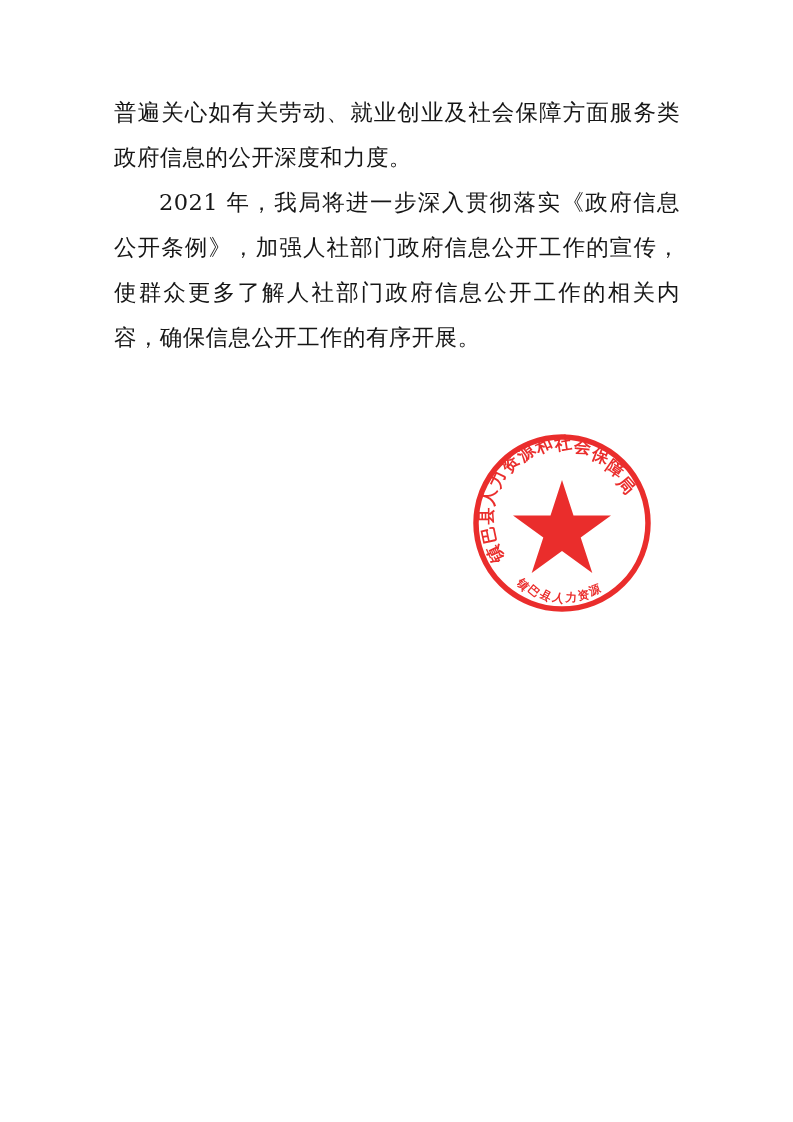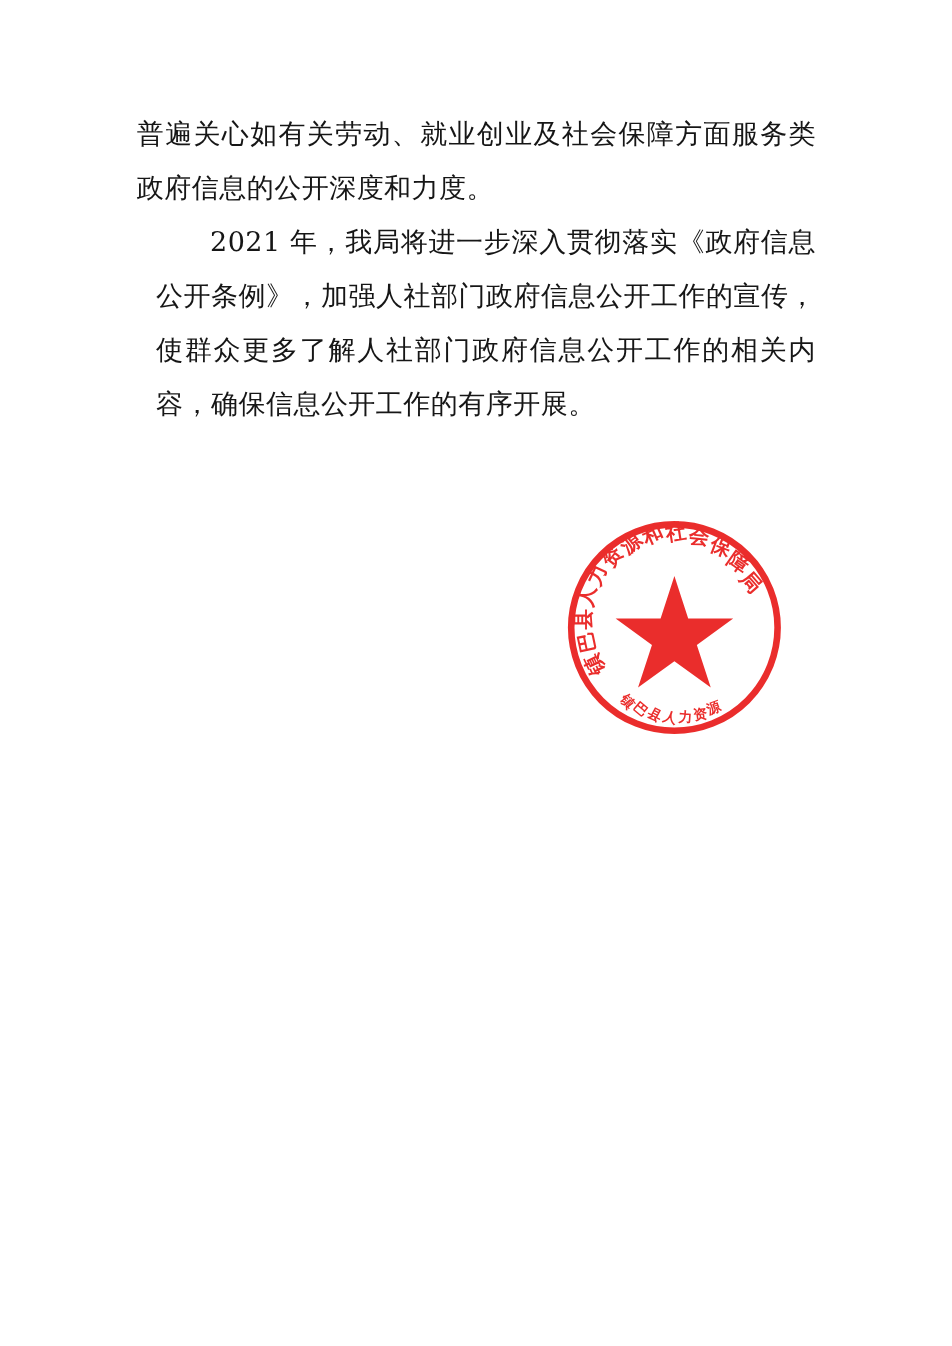--- a/index.html
+++ b/index.html
@@ -35,21 +35,20 @@
     line-height: 45px;
     letter-spacing: 0.4px;
     text-align: justify;
     text-justify: inter-ideograph;
     margin: 0;
     color: #161616;
   }
 
   .para.indent {
     text-indent: 45px;
-    margin-left: 16px;
   }
 
   .signature-block {
     position: absolute;
     left: 114px;
     top: 440px;
     width: 566px;
     height: 180px;
   }
 

